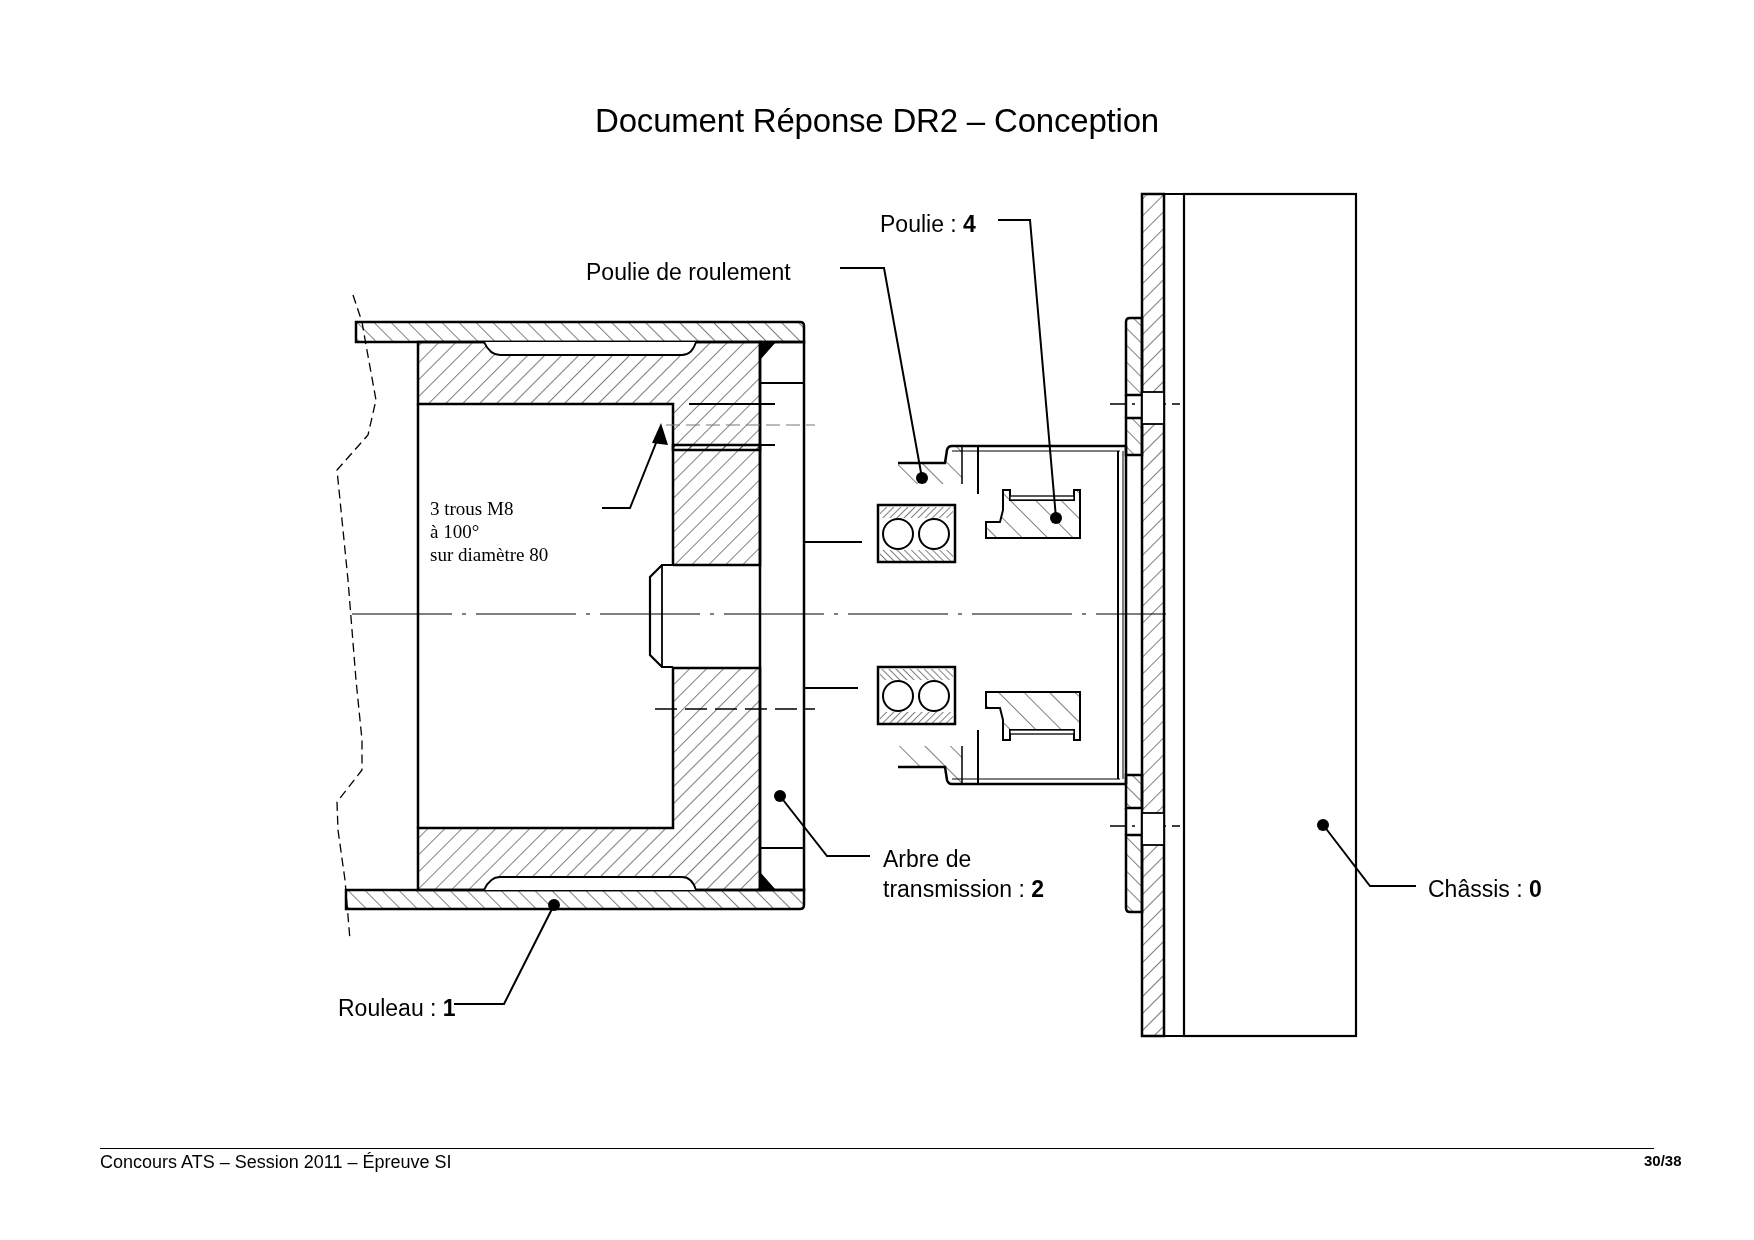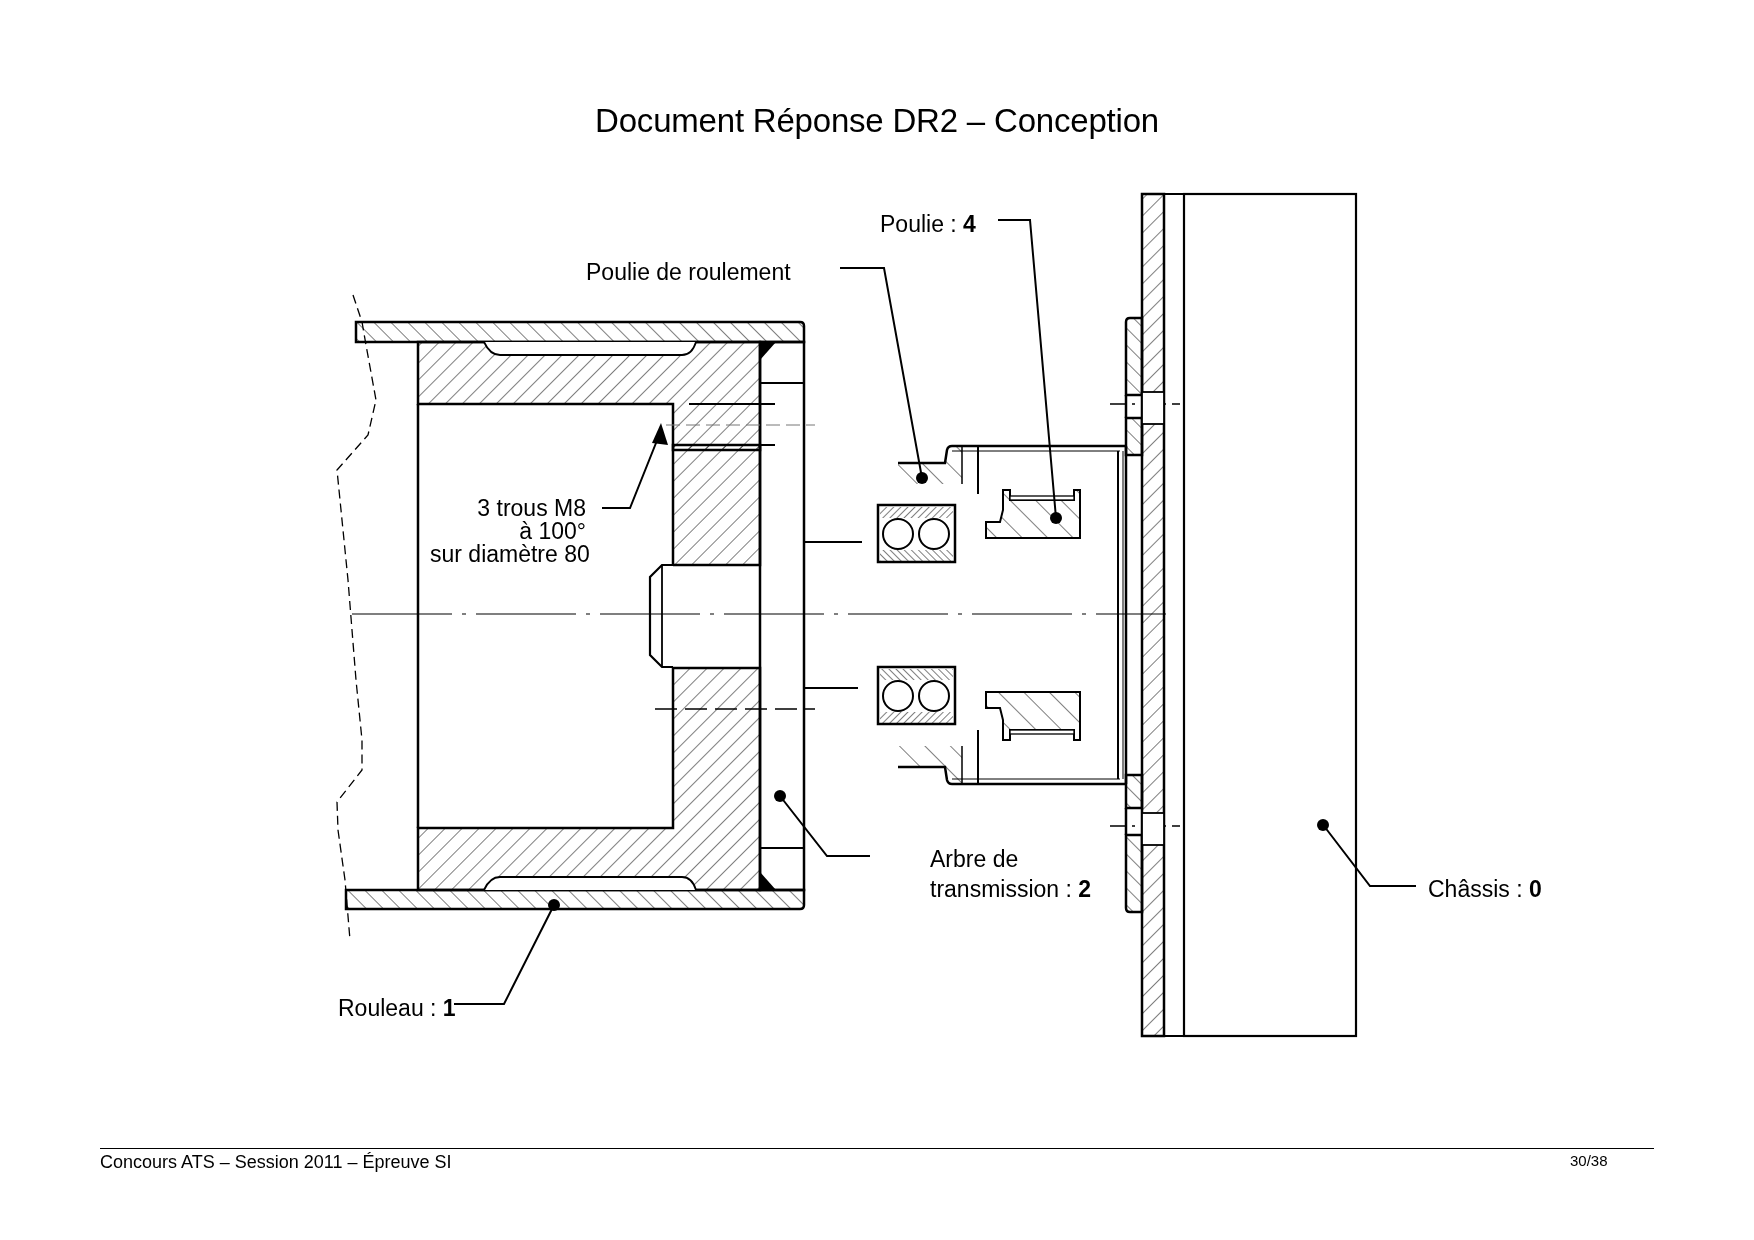--- a/index.html
+++ b/index.html
@@ -4,24 +4,24 @@
 <style>
   html, body { margin: 0; padding: 0; background: #ffffff; }
   body { width: 1754px; height: 1240px; position: relative; overflow: hidden;
          font-family: "Liberation Sans", sans-serif; color: #000; }
   .title { position: absolute; top: 102px; left: 0; width: 1754px; text-align: center;
            font-size: 33px; letter-spacing: -0.2px; }
   .title b { font-weight: normal; }
   svg.drawing { position: absolute; left: 0; top: 0; }
   .lbl { position: absolute; font-size: 23px; line-height: 30px; white-space: nowrap; }
   .lbl b { font-weight: bold; }
-  .note { position: absolute; font-size: 23px; line-height: 23px; text-align: right; white-space: nowrap; }
+  .note { position: absolute; font-size: 19px; line-height: 23px; text-align: left; white-space: nowrap; font-family: Liberation Serif, serif; }
   .footer-rule { position: absolute; left: 100px; top: 1148px; width: 1554px; height: 0; border-top: 1.5px solid #000; }
   .footer-left { position: absolute; left: 100px; top: 1152px; font-size: 18px; }
-  .footer-right { position: absolute; left: 1570px; top: 1152px; font-size: 15px; }
+  .footer-right { position: absolute; left: 1644px; top: 1152px; font-size: 15px; font-weight: bold; }
 </style>
 </head>
 <body>
 
 <div class="title"><b>Document Réponse DR2</b><span> – Conception</span></div>
 
 <svg class="drawing" width="1754" height="1240" viewBox="0 0 1754 1240">
   <defs>
     <pattern id="hatchR" patternUnits="userSpaceOnUse" width="12" height="12" patternTransform="rotate(45)">
       <line x1="0" y1="0" x2="0" y2="12" stroke="#000" stroke-width="1"></line>
@@ -163,21 +163,21 @@
 <div class="lbl" style="left:880px; top:209px;"><span>Poulie : </span><b>4</b></div>
 
 <div class="lbl" style="left:586px; top:257px;"><span>Poulie de roulement</span></div>
 
 <div class="note" style="left:430px; top:497px; width:156px;">
   <div>3 trous M8</div>
   <div>à 100°</div>
   <div>sur diamètre 80</div>
 </div>
 
-<div class="lbl" style="left:883px; top:844px;margin-left:47px;">
+<div class="lbl" style="left:883px; top:844px;">
   <div>Arbre de</div>
   <div><span>transmission : </span><b>2</b></div>
 </div>
 
 <div class="lbl" style="left:1428px; top:874px;"><span>Châssis : </span><b>0</b></div>
 
 <div class="lbl" style="left:310px; top:993px;margin-left:28px;"><span>Rouleau : </span><b>1</b></div>
 
 <div class="footer-rule"></div>
 <div class="footer-left">Concours ATS – Session 2011 – Épreuve SI</div>

